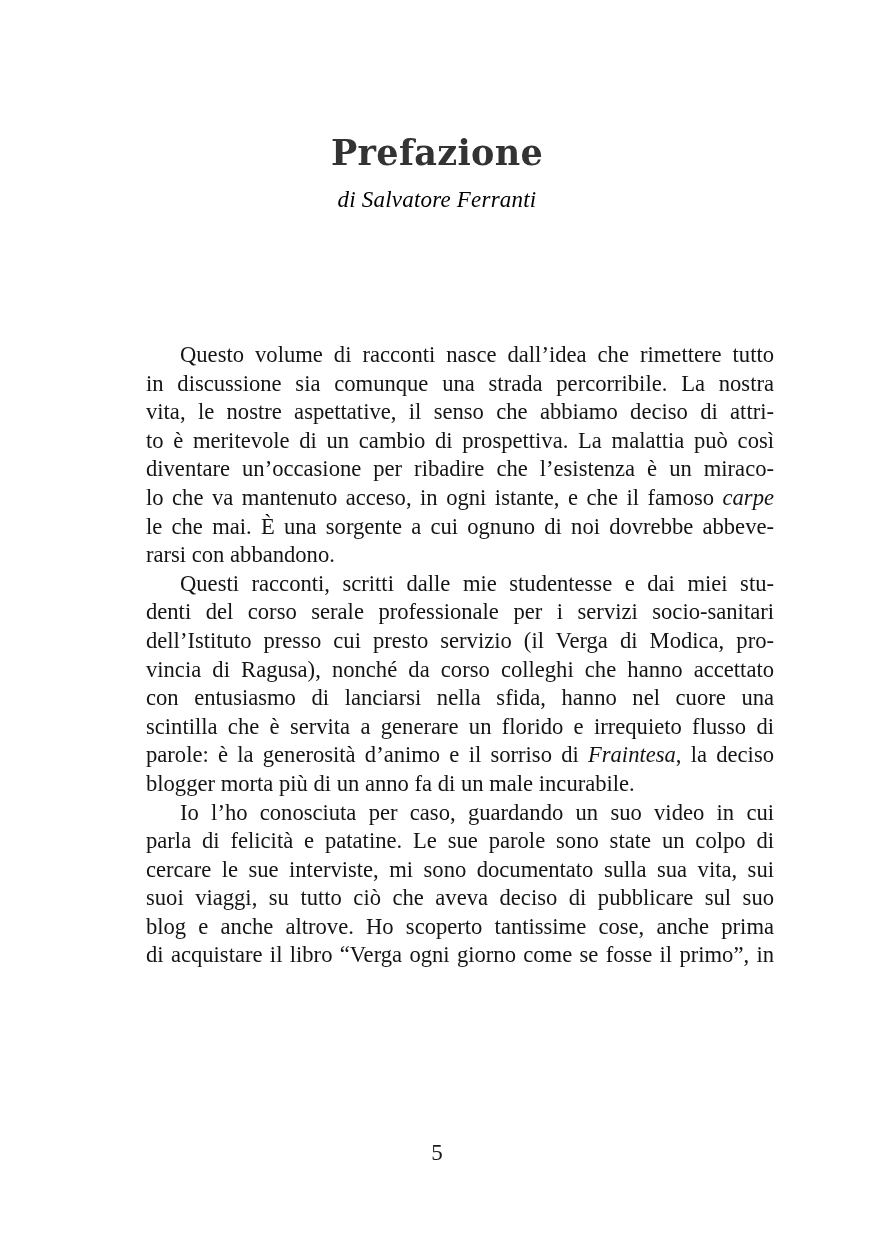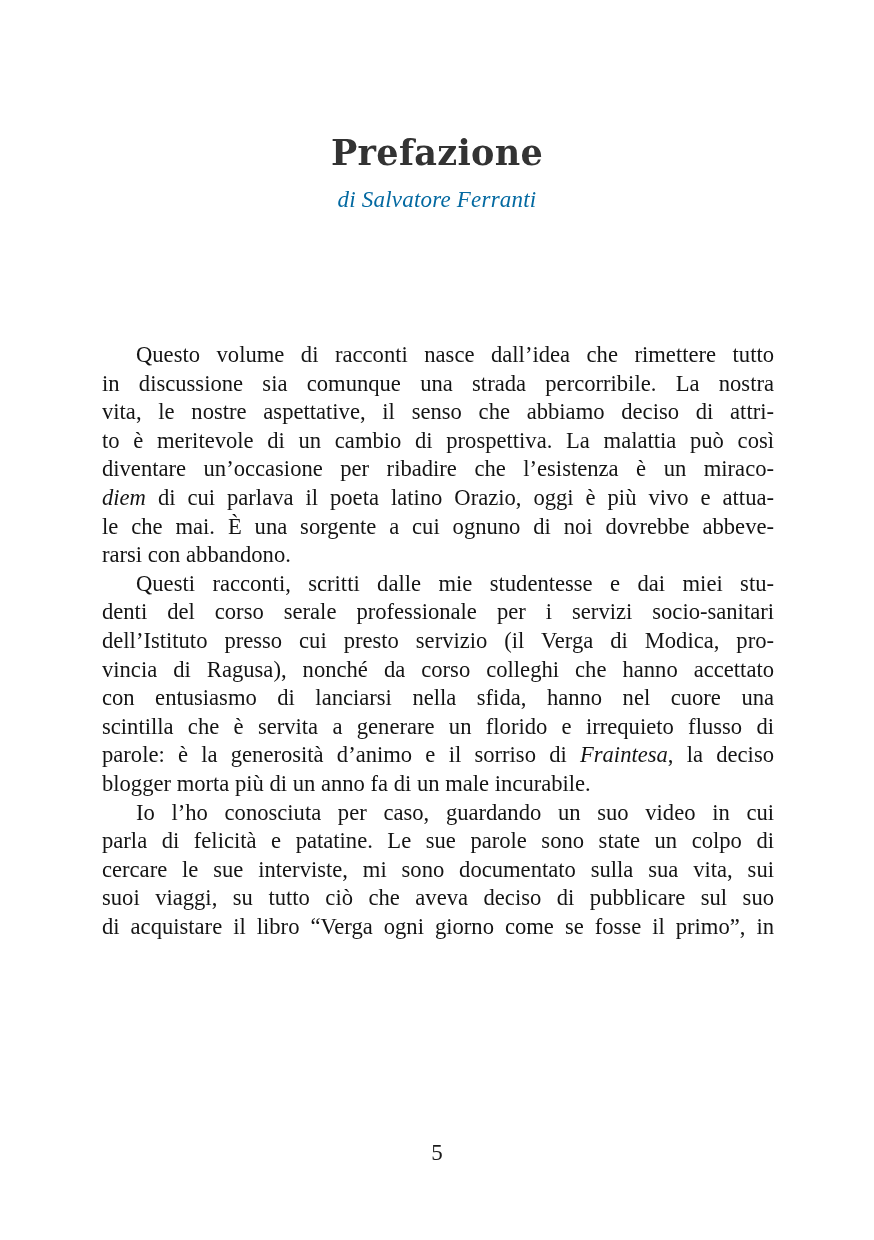--- a/index.html
+++ b/index.html
@@ -38,41 +38,42 @@
     .subtitle {
       position: absolute;
       top: 185px;
       left: 0;
       width: 874px;
       text-align: center;
       font-family: "Liberation Serif", serif;
       font-style: italic;
       font-size: 23px;
       line-height: 30px;
-      color: #0369a1;
+      color: #000000;
       margin: 0;
       letter-spacing: 0.2px;
     }
     .body-text {
       position: absolute;
       top: 341px;
       left: 102px;
       width: 672px;
       font-family: "Liberation Serif", serif;
       font-size: 22.6px;
       line-height: 28.6px;
       color: #141414;
     }
     .line {
       display: block;
       text-align: justify;
       text-align-last: justify;
       white-space: nowrap;
       height: 28.6px;
       overflow: visible;
+      margin-left: 44px;
     }
     .line.first { text-indent: 34px; }
     .line.last { text-align-last: left; }
     .line > span.i { font-style: italic; }
     .page-number {
       position: absolute;
       top: 1138px;
       left: 0;
       width: 874px;
       text-align: center;
@@ -91,41 +92,42 @@
   <div class="subtitle">di Salvatore Ferranti</div>
 
   <div class="body-text">
 
     <div class="para-block">
       <span class="line first">Questo volume di racconti nasce dall’idea che rimettere tutto</span>
       <span class="line">in discussione sia comunque una strada percorribile. La nostra</span>
       <span class="line">vita, le nostre aspettative, il senso che abbiamo deciso di attri-</span>
       <span class="line">to è meritevole di un cambio di prospettiva. La malattia può così</span>
       <span class="line">diventare un’occasione per ribadire che l’esistenza è un miraco-</span>
-      <span class="line"><span class="i">diem</span><span> di cui parlava il poeta latino Orazio, oggi è più vivo e attua-</span></span>
+      <span class="line"><span>lo che va mantenuto acceso, in ogni istante, e che il famoso </span><span class="i">carpe</span></span>
       <span class="line">le che mai. È una sorgente a cui ognuno di noi dovrebbe abbeve-</span>
       <span class="line last">rarsi con abbandono.</span>
     </div>
 
     <div class="para-block">
       <span class="line first">Questi racconti, scritti dalle mie studentesse e dai miei stu-</span>
       <span class="line">denti del corso serale professionale per i servizi socio-sanitari</span>
       <span class="line">dell’Istituto presso cui presto servizio (il Verga di Modica, pro-</span>
       <span class="line">vincia di Ragusa), nonché da corso colleghi che hanno accettato</span>
       <span class="line">con entusiasmo di lanciarsi nella sfida, hanno nel cuore una</span>
       <span class="line">scintilla che è servita a generare un florido e irrequieto flusso di</span>
       <span class="line"><span>parole: è la generosità d’animo e il sorriso di </span><span class="i">Fraintesa</span><span>, la deciso</span></span>
       <span class="line last">blogger morta più di un anno fa di un male incurabile.</span>
     </div>
 
     <div class="para-block">
       <span class="line first">Io l’ho conosciuta per caso, guardando un suo video in cui</span>
       <span class="line">parla di felicità e patatine. Le sue parole sono state un colpo di</span>
       <span class="line">cercare le sue interviste, mi sono documentato sulla sua vita, sui</span>
       <span class="line">suoi viaggi, su tutto ciò che aveva deciso di pubblicare sul suo</span>
+      <span class="line">blog e anche altrove. Ho scoperto tantissime cose, anche prima</span>
       <span class="line">di acquistare il libro “Verga ogni giorno come se fosse il primo”, in</span>
     </div>
 
   </div>
 
   <div class="page-number">5</div>
 
 </div>
 
 </body></html>

